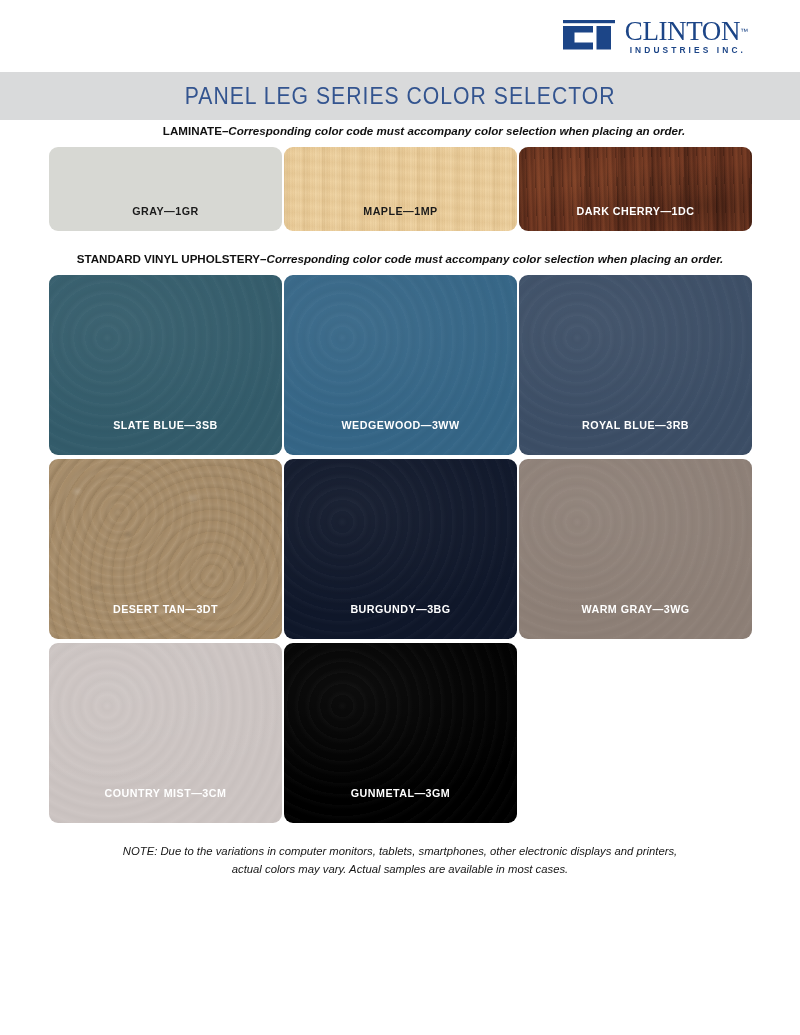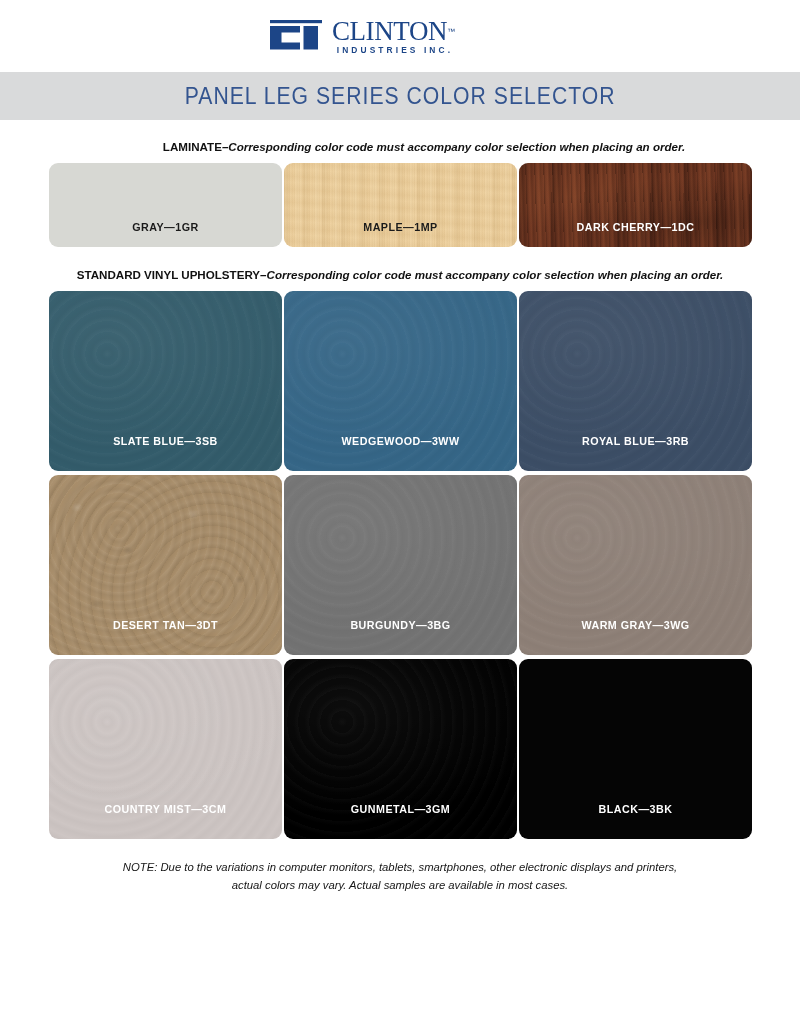--- a/index.html
+++ b/index.html
@@ -20,22 +20,22 @@
     width: 800px;
     height: 1035px;
     box-sizing: border-box;
   }
 
   
   .header {
     height: 72px;
     display: flex;
     align-items: center;
-    justify-content: center;
-    padding-right: 75px;
+    justify-content: flex-end;
+    padding-right: 52px;
     box-sizing: border-box;
   }
   .logo {
     display: flex;
     align-items: flex-start;
   }
   .logo-mark {
     width: 58px;
     height: 34px;
     margin-top: 2px;
@@ -95,21 +95,21 @@
     color: #111111;
     white-space: nowrap;
   }
   .section-head .lead {
     font-weight: 700;
   }
   .section-head .desc {
     font-weight: 700;
     font-style: italic;
   }
-  .laminate-head { margin-top: 20px; padding-left: 48px; }
+  .laminate-head { margin-top: 4px; padding-left: 48px; }
   .vinyl-head { margin-top: 21px; }
 
   
   .grid {
     display: grid;
     grid-template-columns: repeat(3, 233px);
     justify-content: center;
     column-gap: 2px;
   }
   .grid-laminate {
@@ -289,40 +289,36 @@
     </div>
     <div class="swatch vinyl" style="background-color: rgb(60, 78, 102);">
       <div class="tex tex-vinyl-soft"></div>
       <div class="swatch-label label-light">ROYAL BLUE—3RB</div>
     </div>
 
     <div class="swatch vinyl" style="background-color: rgb(167, 140, 104);">
       <div class="tex tex-leather"></div>
       <div class="swatch-label label-light">DESERT TAN—3DT</div>
     </div>
-    <div class="swatch vinyl" style="background-color: #737373;">
+    <div class="swatch vinyl" style="background-color: #0f172a;">
       <div class="tex tex-vinyl-soft"></div>
       <div class="swatch-label label-light">BURGUNDY—3BG</div>
     </div>
     <div class="swatch vinyl" style="background-color: rgb(142, 128, 119);">
       <div class="tex tex-vinyl-soft"></div>
       <div class="swatch-label label-light">WARM GRAY—3WG</div>
     </div>
 
     <div class="swatch vinyl" style="background-color: rgb(205, 197, 195);">
       <div class="tex tex-vinyl-soft"></div>
       <div class="swatch-label label-light">COUNTRY MIST—3CM</div>
     </div>
     <div class="swatch vinyl" style="background-color: #000000;">
       <div class="tex tex-vinyl-soft"></div>
       <div class="swatch-label label-light">GUNMETAL—3GM</div>
-    </div>
-    <div class="swatch vinyl" style="background-color: rgb(5, 5, 5);">
-      <div class="tex"></div>
-      <div class="swatch-label label-light">BLACK—3BK</div>
     </div>
   </div>
 
   <div class="footer-note">
     <span class="line">NOTE: Due to the variations in computer monitors, tablets, smartphones, other electronic displays and printers,</span>
     <span class="line">actual colors may vary. Actual samples are available in most cases.</span>
   </div>
 
 </div>
 

